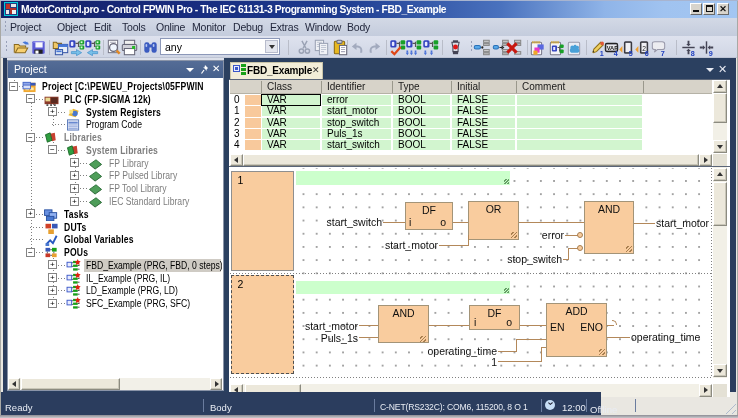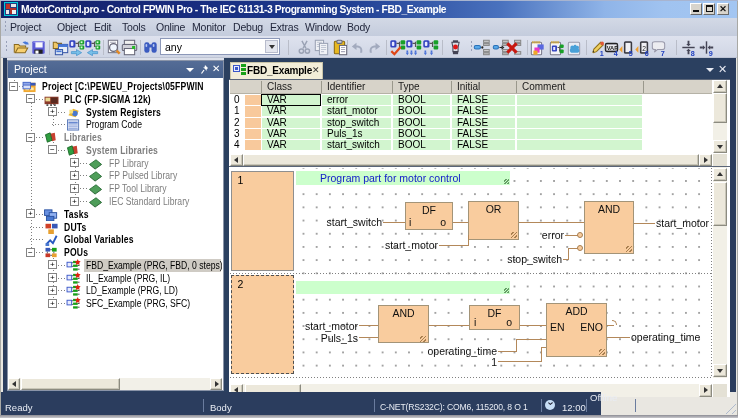--- a/index.html
+++ b/index.html
@@ -639,21 +639,20 @@
 <div class="dotline-h" style="left:230px;top:272.5px;width:481px"></div>
 <div class="dotline-h" style="left:230px;top:376.5px;width:481px"></div>
 <div class="dotline-v" style="left:711px;top:168px;width:1px;height:209px"></div>
 <div class="a" style="left:230.5px;top:171px;width:63px;height:100px;background:#F9CC9E;border:1px solid #8F8F8F">
     <div style="position:absolute;left:6px;top:2px;font-size:10.5px">1</div>
   </div>
 <div class="a" style="left:230.5px;top:275px;width:63px;height:99px;background:#F9CC9E;border:1px dashed #505050">
     <div style="position:absolute;left:6px;top:2px;font-size:10.5px">2</div>
   </div>
 <div class="a" style="left:296px;top:171px;width:214px;height:13.5px;background:#CCFFCC">
-    <div style="position:absolute;left:24px;top:1px;font-size:10.5px;color:#1420C8">Program part for motor control</div>
     <div style="position:absolute;right:1px;bottom:1px;width:5px;height:5px;background:repeating-linear-gradient(135deg,transparent 0 1.2px,#66A066 1.2px 2.2px)"></div>
   </div>
 <div class="a" style="left:296px;top:280.5px;width:214px;height:13.5px;background:#CCFFCC">
     <div style="position:absolute;right:1px;bottom:1px;width:5px;height:5px;background:repeating-linear-gradient(135deg,transparent 0 1.2px,#66A066 1.2px 2.2px)"></div>
   </div>
 <div class="flbl" style="left:302px;top:217px;width:80px;text-align:right">start_switch</div>
 <div class="wire" style="left:383px;top:222px;width:22px;height:1px"></div>
 <div class="fblk" style="left:405px;top:202px;width:48px;height:28px">
     <div class="fbt">DF</div>
     <div style="position:absolute;left:3px;bottom:1px">i</div>
@@ -739,17 +738,17 @@
 <div class="a" style="left:209px;top:10px">Body</div>
 <div class="a" style="left:373px;top:7px;width:1px;height:13px;background:#6A7C9E"></div>
 <div class="a" style="left:379px;top:10px;font-size:8.6px;letter-spacing:-0.15px">C-NET(RS232C): COM6, 115200, 8 O 1</div>
 <div class="a" style="left:540px;top:7px;width:1px;height:13px;background:#6A7C9E"></div>
 <div class="a" style="left:544px;top:8px;width:10px;height:10px;border-radius:50%;background:#C8DFF6">
       <div style="position:absolute;left:2.5px;top:3px;width:2.5px;height:1.2px;background:#223;transform:rotate(40deg)"></div>
       <div style="position:absolute;left:4.8px;top:3px;width:2.8px;height:1.2px;background:#223;transform:rotate(-40deg)"></div>
     </div>
 <div class="a" style="left:561px;top:10px">12:00</div>
 <div class="a" style="left:585px;top:7px;width:1px;height:13px;background:#6A7C9E"></div>
-<div class="a" style="left:589px;top:0">Offline</div>
+<div class="a" style="left:589px;top:12px">Offline</div>
 <div class="a" style="left:634px;top:7px;width:1px;height:13px;background:#6A7C9E"></div>
 <div class="a" style="left:721px;top:9px;width:14px;height:13px;background:repeating-linear-gradient(135deg,transparent 0 3px,#AEBACE 3px 4.2px);clip-path:polygon(100% 0,100% 100%,0 100%)"></div>
 </div>
 <div class="a" style="left:0px;top:415px;width:738px;height:3px;background:linear-gradient(180deg,#8C8C94,#C8C8CC)"></div>
 
 </body></html>

